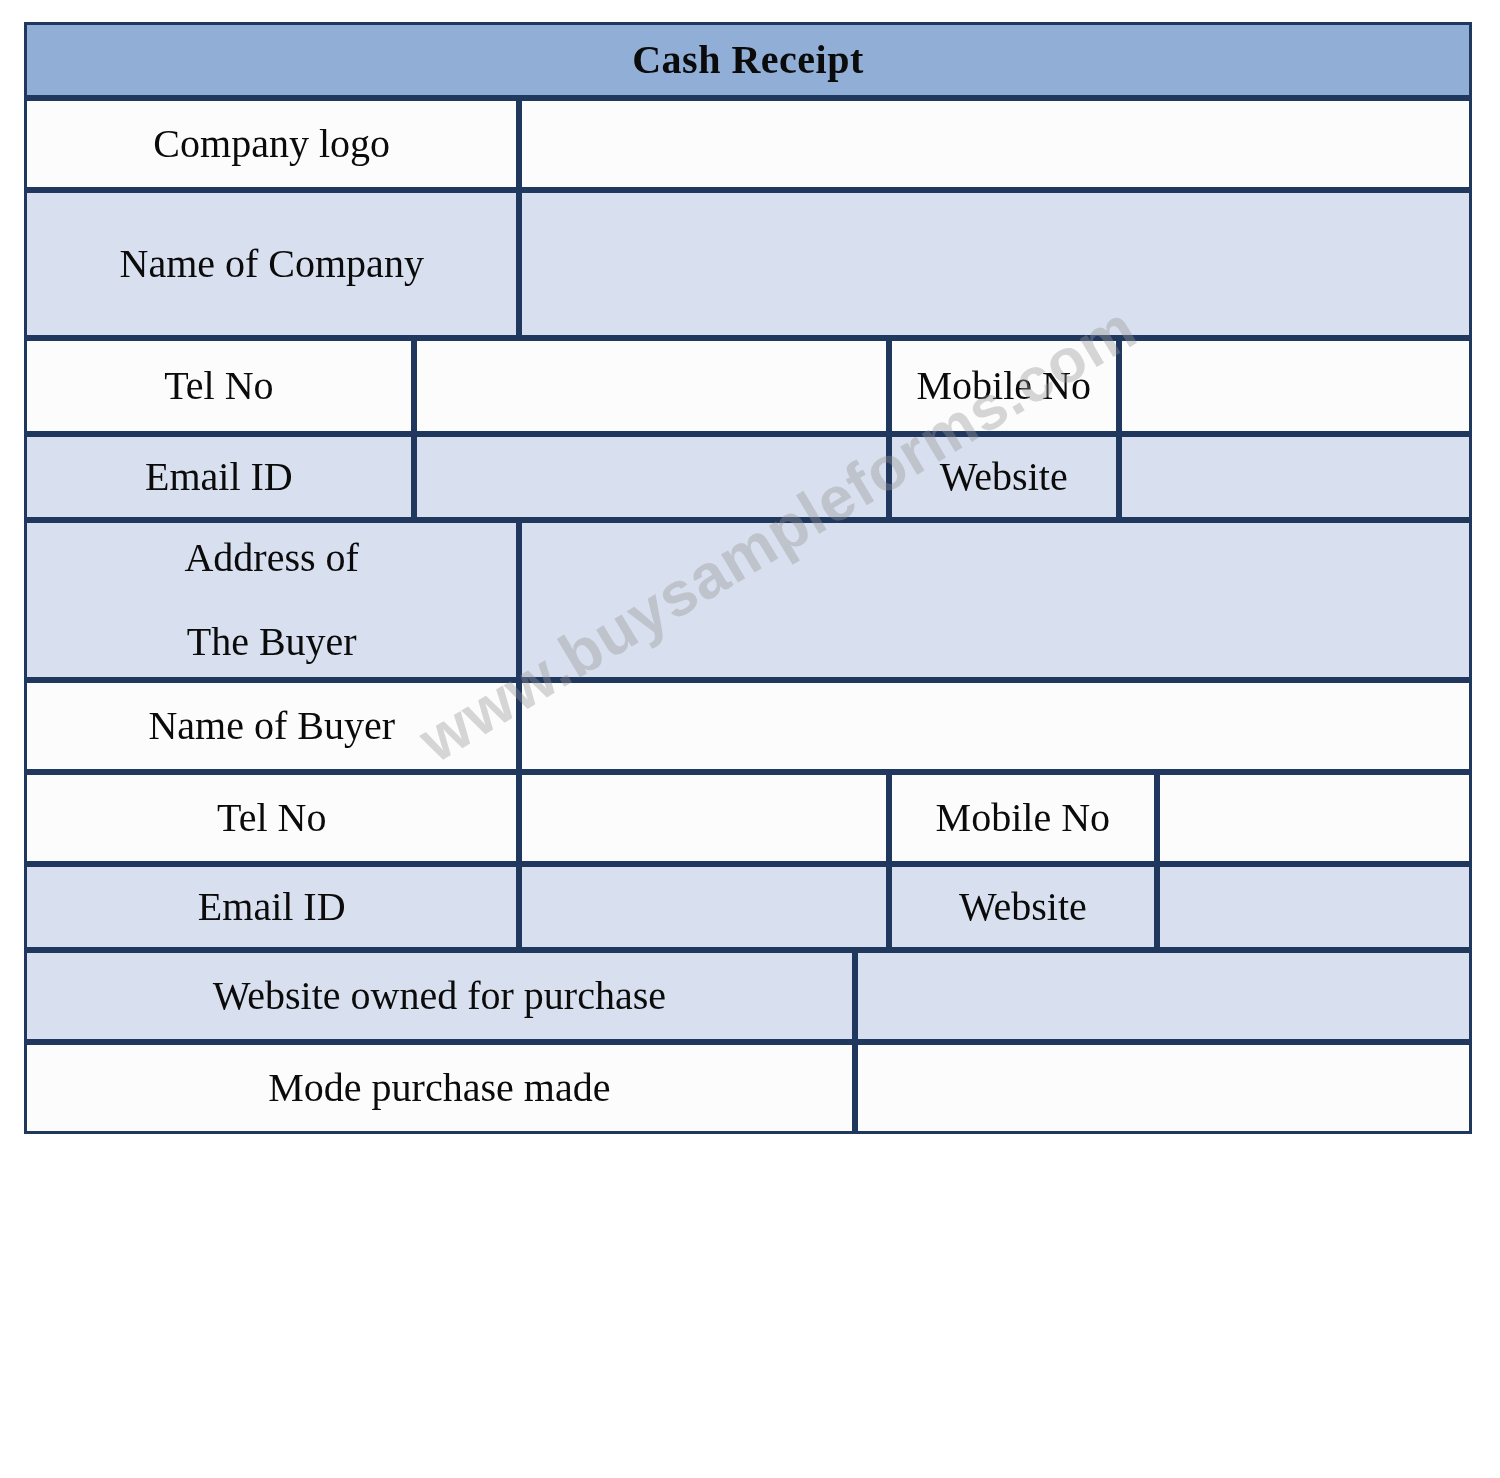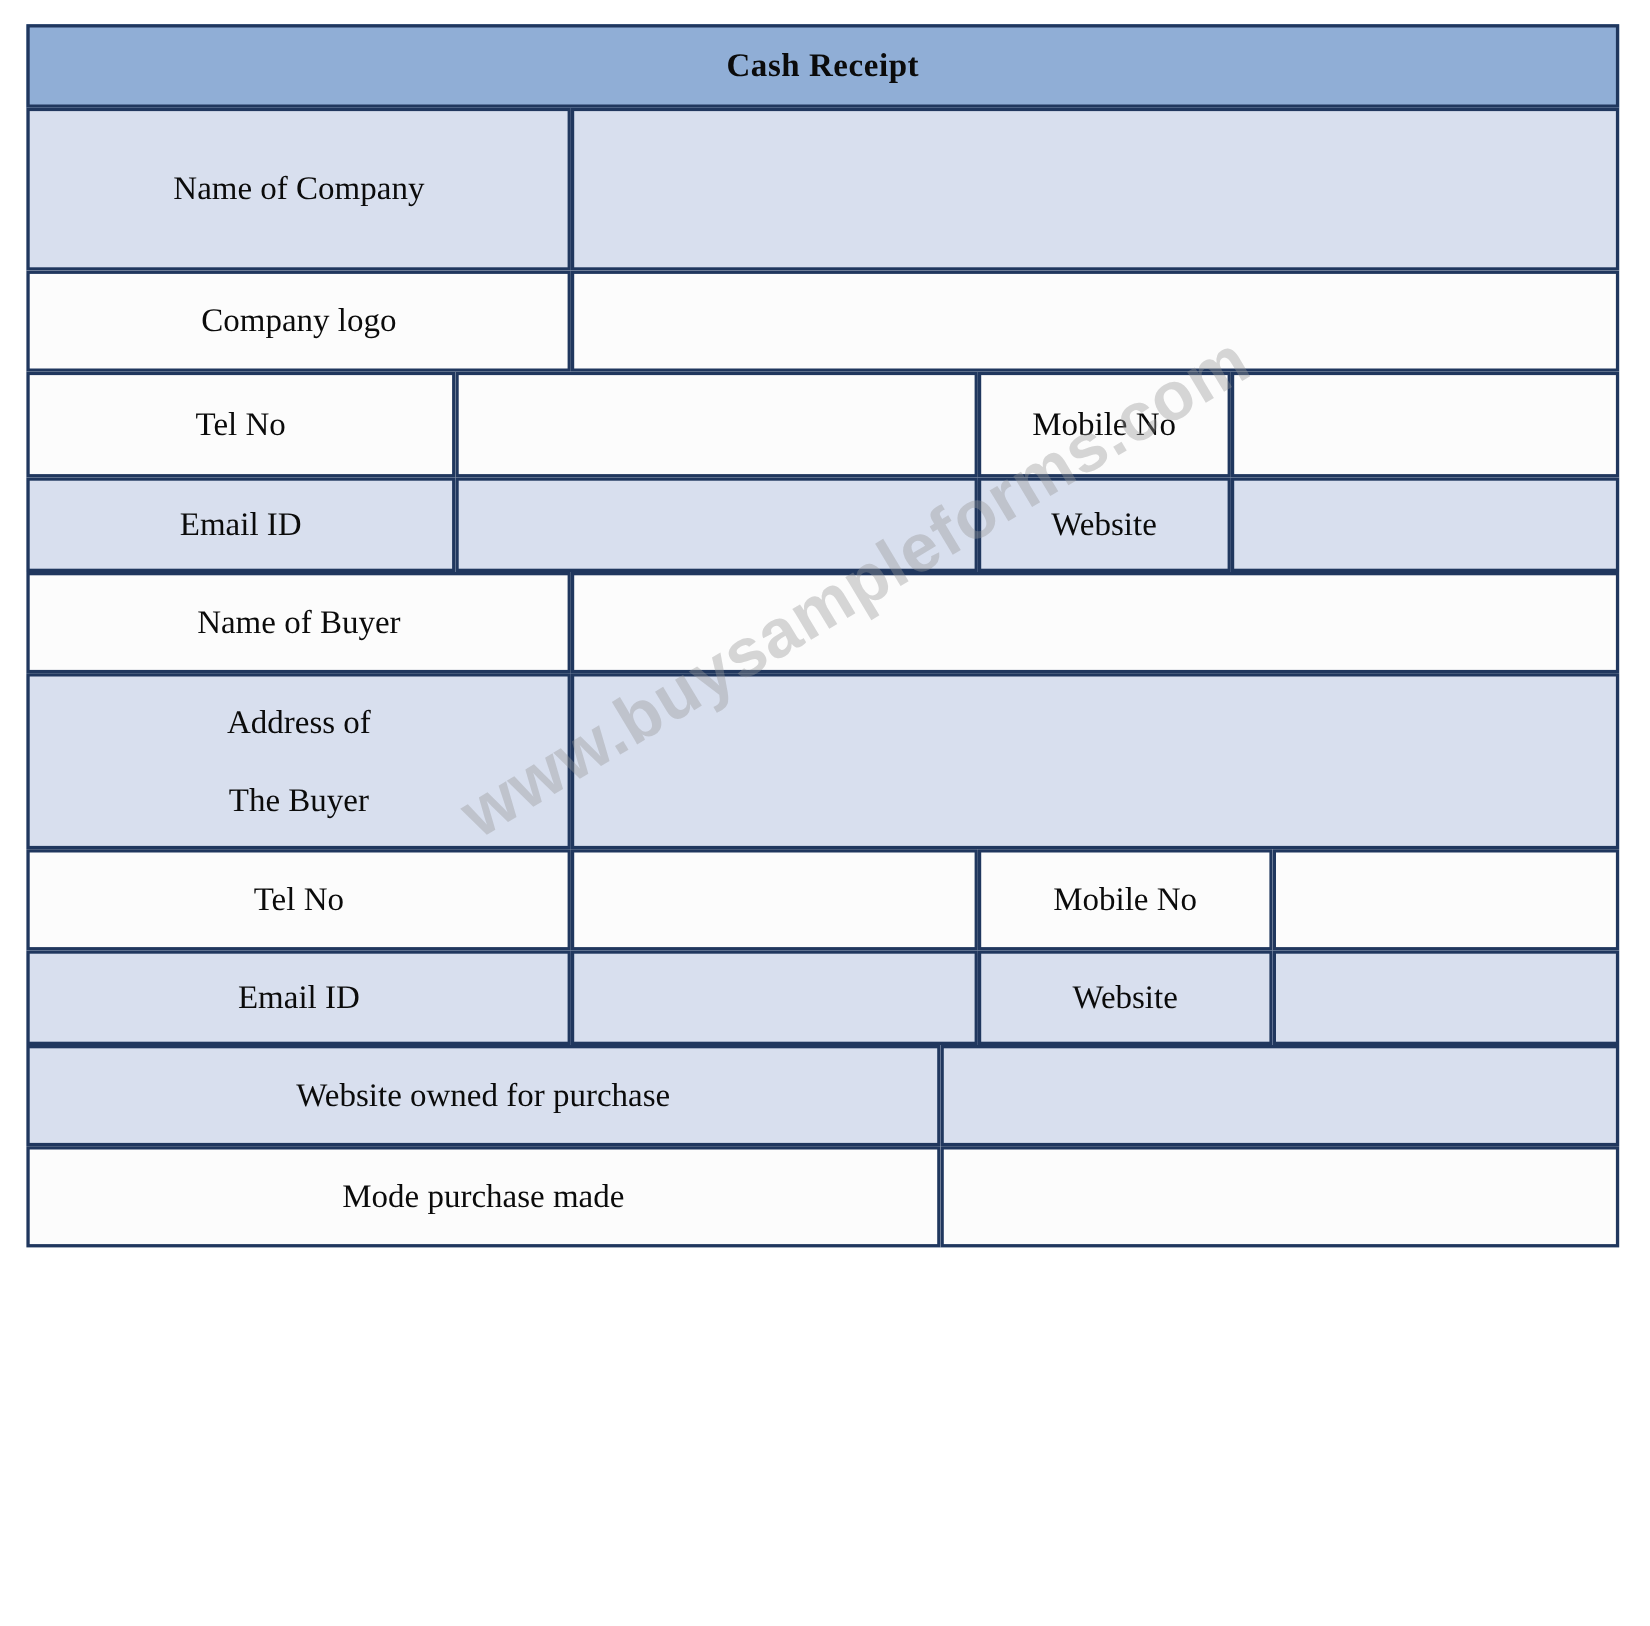--- a/index.html
+++ b/index.html
@@ -57,21 +57,21 @@
     border-collapse: separate;
     border-spacing: 0;
     table-layout: fixed;
     z-index: 2;
   }
   #receipt-table td {
     border: 3px solid #20375E;
     padding: 0;
     vertical-align: middle;
     text-align: center;
-    font-size: 30px;
+    font-size: 40px;
     color: #0b0b0b;
     line-height: 1.25;
     box-sizing: border-box;
   }
   td.fill-blue   { background: #D8DFEE; }
   td.fill-white  { background: #FCFCFC; }
   td.fill-header {
     background: #90AED6;
     font-weight: 700;
     font-size: 38px;
@@ -111,55 +111,55 @@
       <col style="width:38px">
       <col style="width:313px">
     </colgroup>
 
     <tbody>
         <tr>
       <td class="fill-header" colspan="11">Cash Receipt</td>
     </tr>
 
     <tr>
-      <td class="fill-blue h-tall" colspan="4">Name of Company</td>
-      <td class="fill-blue h-tall" colspan="7"></td>
+      <td class="fill-white h-med" colspan="4">Company logo</td>
+      <td class="fill-white h-med" colspan="7"></td>
     </tr>
 
     <tr>
-      <td class="fill-white h-med" colspan="4">Company logo</td>
-      <td class="fill-white h-med" colspan="7"></td>
+      <td class="fill-blue h-tall" colspan="4">Name of Company</td>
+      <td class="fill-blue h-tall" colspan="7"></td>
     </tr>
 
 
     <tr>
       <td class="fill-white h-row" colspan="3">Tel No</td>
       <td class="fill-white h-row" colspan="4"></td>
       <td class="fill-white h-row" colspan="2">Mobile No</td>
       <td class="fill-white h-row" colspan="2"></td>
     </tr>
 
     <tr>
       <td class="fill-blue h-small" colspan="3">Email ID</td>
       <td class="fill-blue h-small" colspan="4"></td>
       <td class="fill-blue h-small" colspan="2">Website</td>
       <td class="fill-blue h-small" colspan="2"></td>
     </tr>
 
     <tr>
-      <td class="fill-white h-med" colspan="4">Name of Buyer</td>
-      <td class="fill-white h-med" colspan="7"></td>
-    </tr>
-
-    <tr>
       <td class="fill-blue h-xtall two-line" colspan="4">
         <span class="l1">Address of</span>
         <span class="l2">The Buyer</span>
       </td>
       <td class="fill-blue h-xtall" colspan="7"></td>
+    </tr>
+
+    <tr>
+      <td class="fill-white h-med" colspan="4">Name of Buyer</td>
+      <td class="fill-white h-med" colspan="7"></td>
     </tr>
 
     <tr>
       <td class="fill-white h-med" colspan="4">Tel No</td>
       <td class="fill-white h-med" colspan="3"></td>
       <td class="fill-white h-med" colspan="3">Mobile No</td>
       <td class="fill-white h-med"></td>
     </tr>
 
     <tr>

